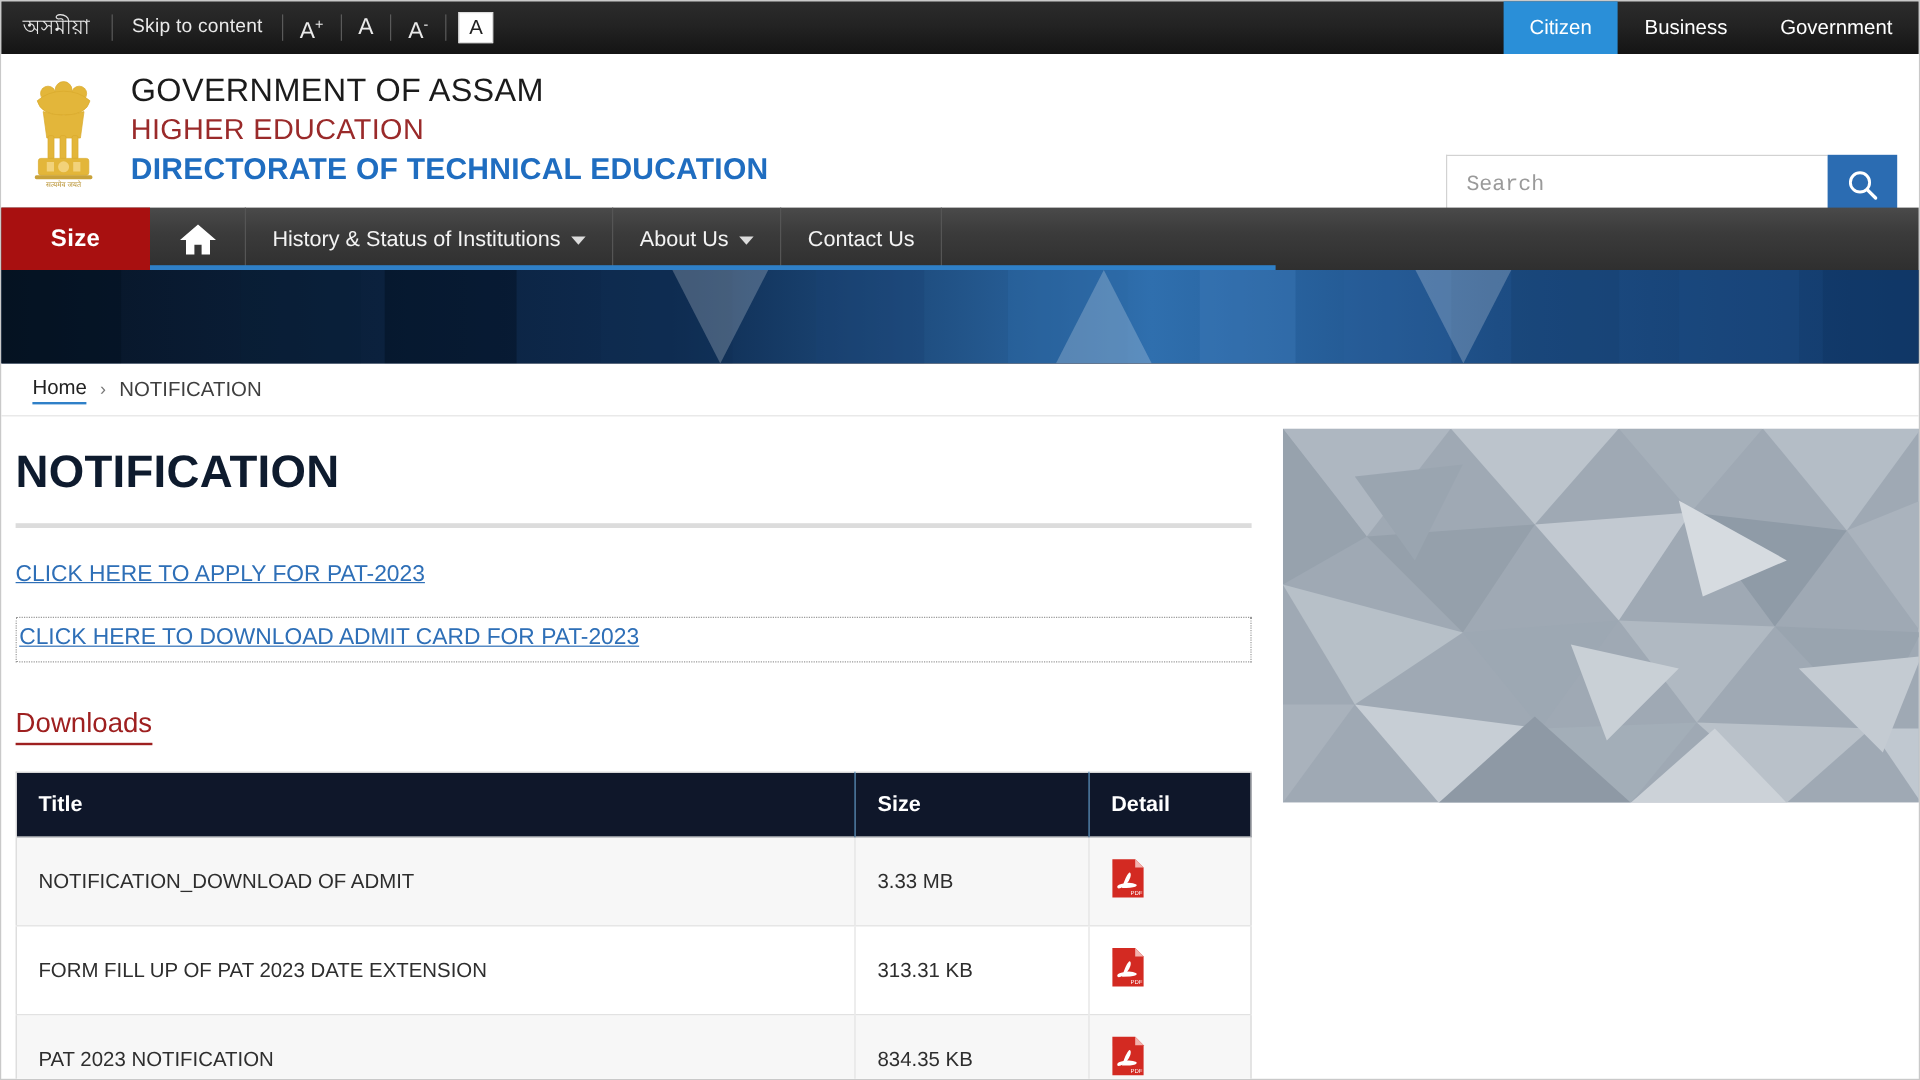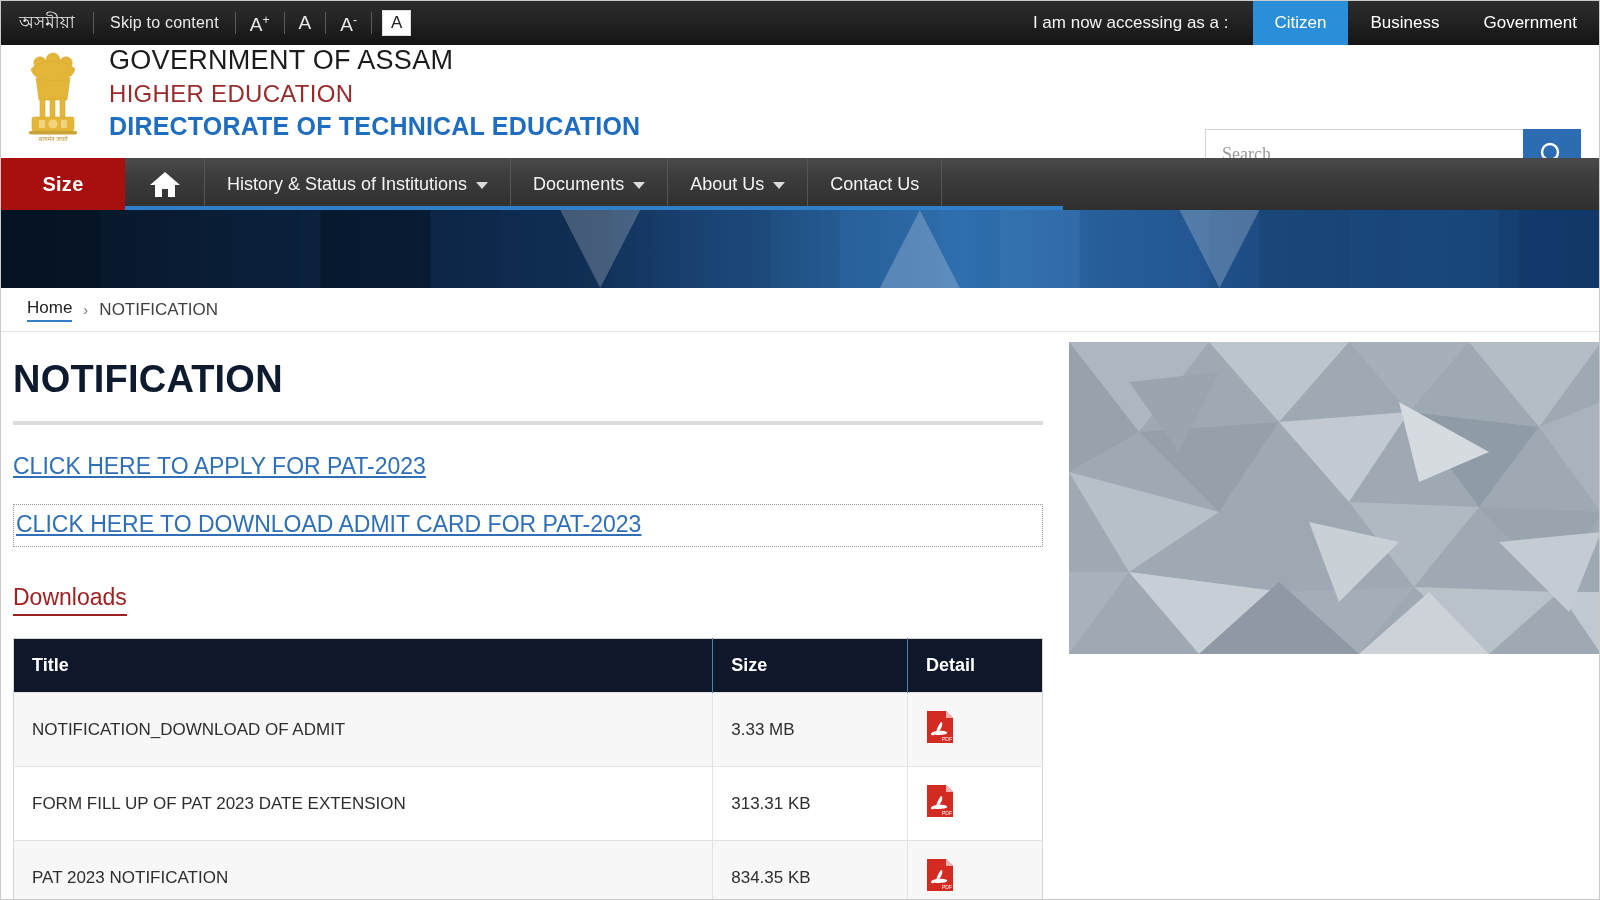--- a/index.html
+++ b/index.html
@@ -55,37 +55,37 @@
     font-weight: 400;
   }
   .role-tab {
     line-height: 44px; padding: 0 22px; font-size: 17px; color: #ffffff;
     white-space: nowrap;
   }
   .role-tab.active { background: #2a8fd8; }
 
   
   .header {
-    position: relative; height: 113px; background: #fff;
-    display: flex; 
+    position: relative; height: 128px; background: #fff;
+    display: flex; align-items: center;
   }
   .emblem { width: 72px; height: 98px; margin-left: 16px; flex: 0 0 auto; }
   .titles { margin-left: 20px; }
   .t1 { font-size: 27px; color: #1b1b1b; letter-spacing: .3px; line-height: 1.18; font-weight: 400;}
   .t2 { font-size: 24px; color: #9a2a2a; letter-spacing: .3px; line-height: 1.3; margin-top:1px;}
   .t3 { font-size: 25px; color: #1f6dc0; font-weight: bold; letter-spacing: .2px; line-height: 1.25; margin-top:2px;}
 
   .search-wrap {
     position: absolute; right: 18px; top: 84px;
     display: flex; height: 50px;
   }
   .search-input {
     width: 318px; height: 50px; border: 1px solid #d2d2d2; border-right: none;
     padding: 0 16px; font-size: 18px; color: #1d4ed8;
-    font-family: Liberation Serif, serif; outline: none; background:#fff;
+    font-family: Liberation Mono, monospace; outline: none; background:#fff;
   }
   .search-input::placeholder { color: #9a9a9a; }
   .search-btn {
     width: 58px; height: 50px; background: #2b6cb2; border: none;
     display: flex; align-items: center; justify-content: center; cursor: pointer;
   }
 
   
   .navbar {
     position: relative; height: 52px;
@@ -135,21 +135,21 @@
   .col-left { width: 1055px; flex: 0 0 auto; padding-top: 26px; }
   .page-title {
     font-size: 38px; color: #0e1b2e; font-weight: bold; letter-spacing: .2px;
     padding-left: 0;
   }
   .title-rule {
     height: 4px; background: #dcdcdc; width: 1030px; margin-top: 20px;
   }
   .link-row { margin-top: 28px; }
   .doc-link {
-    font-size: 23px; color: #2e6fb7; text-decoration: underline; cursor: pointer;
+    font-size: 19px; color: #2e6fb7; text-decoration: underline; cursor: pointer;
     display: inline-block;
   }
   .link-row.focused {
     border: 1px dotted #999; padding: 6px 2px 8px 2px; margin-top: 24px;
     display: block; width: 1030px;
   }
   .dl-head {
     margin-top: 37px; font-size: 23px; color: #9e2020;
     display: inline-block; border-bottom: 2px solid #9e2020; padding-bottom: 3px;
   }
@@ -195,21 +195,20 @@
       <span class="tb-sep"></span>
       <span class="tb-a"><span>A</span><sup>+</sup></span>
       <span class="tb-sep"></span>
       <span class="tb-a">A</span>
       <span class="tb-sep"></span>
       <span class="tb-a"><span>A</span><sup>-</sup></span>
       <span class="tb-sep"></span>
       <span class="tb-a boxed">A</span>
     </div>
     <div class="topbar-right">
-      <span class="accessing-label">I am now accessing as a :</span>
       <span class="role-tab active">Citizen</span>
       <span class="role-tab">Business</span>
       <span class="role-tab">Government</span>
     </div>
   </div>
 
   <div class="header">
     <div class="emblem">
       <svg viewBox="0 0 72 98" xmlns="http://www.w3.org/2000/svg">
         <g fill="#E3B63A" stroke="#D9AA2C" stroke-width="0.6">
@@ -257,24 +256,20 @@
 
   <div class="navbar">
     <div class="nav-main">Size</div>
     <div class="nav-home">
       <svg width="32" height="30" viewBox="0 0 32 30">
         <path d="M16 3 L31 16 H26 V28 H19 V20 H13 V28 H6 V16 H1 Z" fill="#ffffff"></path>
       </svg>
     </div>
     <div class="nav-item">
       <span>History &amp; Status of Institutions</span>
-      <span class="caret"></span>
-    </div>
-    <div class="nav-item">
-      <span>Documents</span>
       <span class="caret"></span>
     </div>
     <div class="nav-item">
       <span>About Us</span>
       <span class="caret"></span>
     </div>
     <div class="nav-item">
       <span>Contact Us</span>
     </div>
     <div class="nav-underline"></div>

